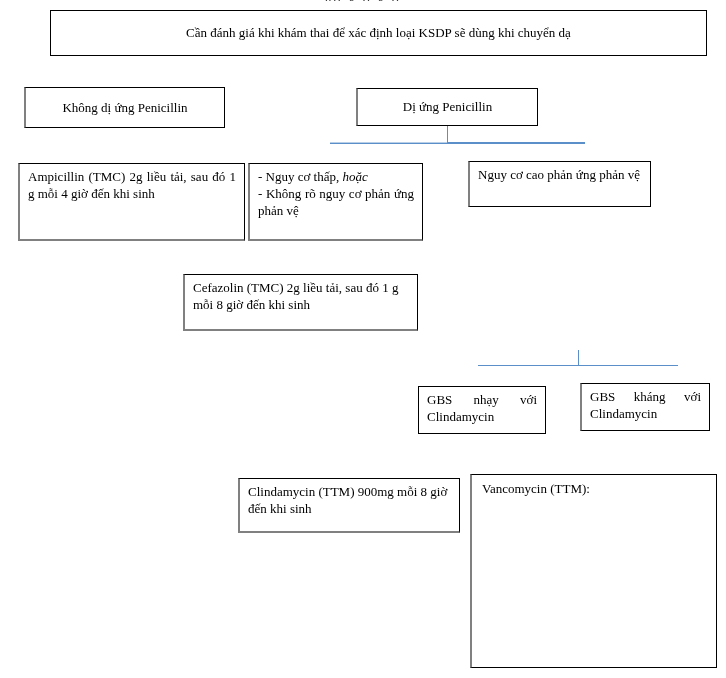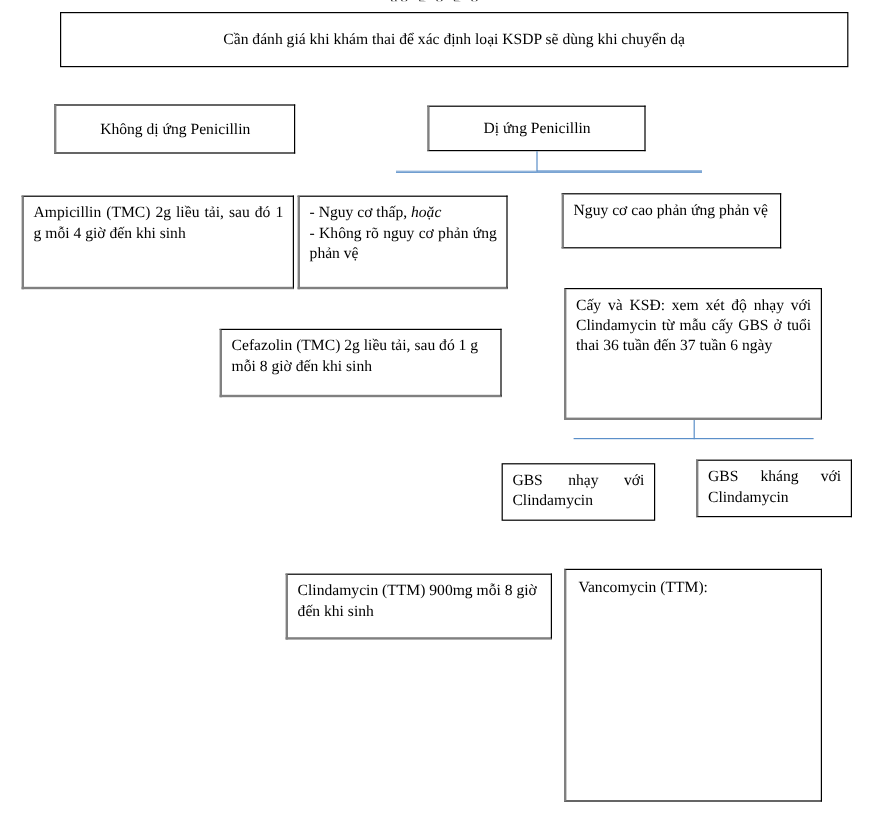--- a/index.html
+++ b/index.html
@@ -96,21 +96,21 @@
 <body>
 
 <div id="canvas">
 
   <div class="cut-top">àợ g ô g ỗ</div>
 
   <div class="box center" style="left:50px; top:10px; width:657px; height:46px; display:flex; align-items:center; justify-content:center;">
     <span>Cần đánh giá khi khám thai để xác định loại KSDP sẽ dùng khi chuyển dạ</span>
   </div>
 
-  <div class="box center shadowed-r" style="left:45px; top:87px; width:201px; height:41px; display:flex; align-items:center; justify-content:center;">
+  <div class="box center shadowed-r" style="left:24px; top:87px; width:201px; height:41px; display:flex; align-items:center; justify-content:center;">
     <span>Không dị ứng Penicillin</span>
   </div>
 
   <div class="box center shadowed-r" style="left:356px; top:88px; width:182px; height:38px; display:flex; align-items:center; justify-content:center;">
     <span>Dị ứng Penicillin</span>
   </div>
 
   <div class="vline" style="left:447px; top:126px; height:17px;"></div>
   <div class="hline pale" style="left:330px; top:142px; width:117px;"></div>
   <div class="hline" style="left:447px; top:142px; width:138px;"></div>
@@ -128,36 +128,33 @@
     <div class="just">
       <span>- Nguy cơ thấp, </span><span class="italic">hoặc</span>
     </div>
     <div class="just">- Không rõ nguy cơ phản ứng phản vệ</div>
   </div>
 
   <div class="box shadowed" style="left:183px; top:274px; width:235px; height:57px;">
     <span>Cefazolin (TMC) 2g liều tải, sau đó 1 g mỗi 8 giờ đến khi sinh</span>
   </div>
 
-  <div class="box just shadowed" style="left:470px; top:240px; width:215px; height:110px;">
-    <span>Cấy và KSĐ: xem xét độ nhạy với Clindamycin từ mẫu cấy GBS ở tuổi thai 36 tuần đến 37 tuần 6 ngày</span>
-  </div>
 
   <div class="vline" style="left:578px; top:350px; height:16px;"></div>
   <div class="hline" style="left:478px; top:365px; width:200px;"></div>
 
   <div class="box just" style="left:418px; top:386px; width:128px; height:48px;">
     <span>GBS nhạy với Clindamycin</span>
   </div>
 
   <div class="box just shadowed-r" style="left:580px; top:383px; width:130px; height:48px;">
     <span>GBS kháng với Clindamycin</span>
   </div>
 
   <div class="box shadowed" style="left:238px; top:478px; width:222px; height:55px;">
     <span>Clindamycin (TTM) 900mg mỗi 8 giờ đến khi sinh</span>
   </div>
 
-  <div class="box shadowed-r" style="left:470px; top:474px; width:215px; height:194px; padding:6px 8px 6px 10px;">
+  <div class="box shadowed-r" style="left:470px; top:474px; width:247px; height:194px; padding:6px 8px 6px 10px;">
     <div>Vancomycin (TTM):</div>
   </div>
 
 </div>
 
 </body></html>

